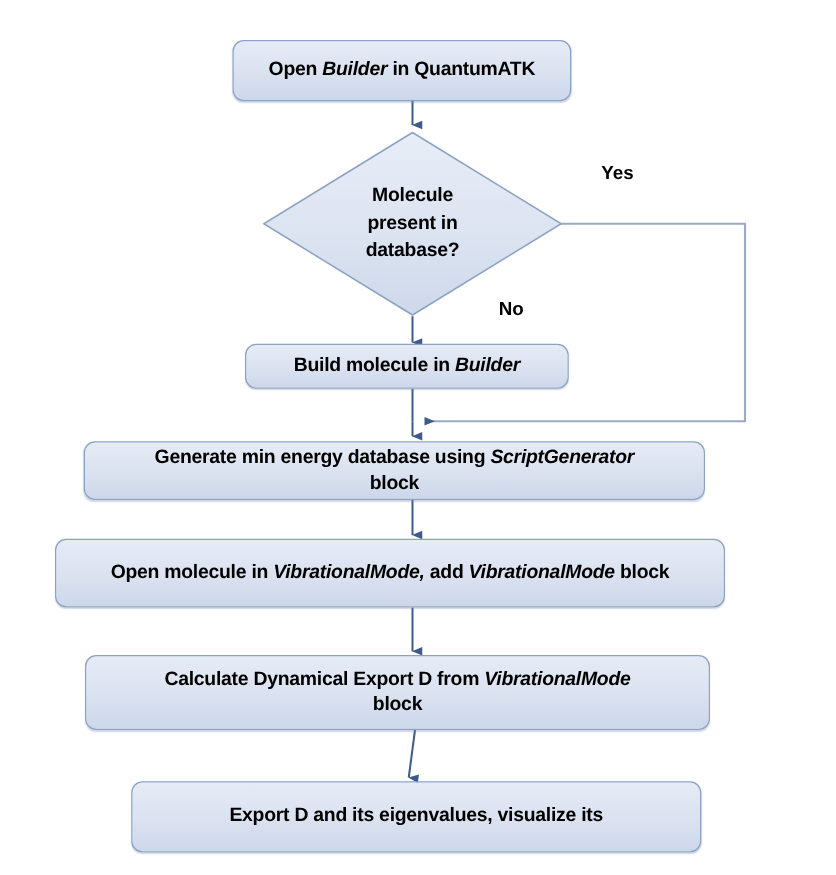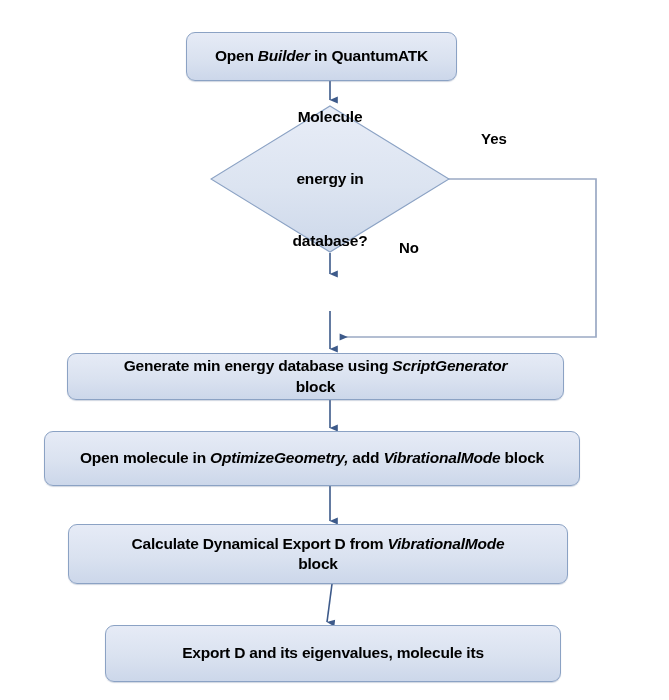--- a/index.html
+++ b/index.html
@@ -74,21 +74,20 @@
     flex-direction: column;
     align-items: center;
     justify-content: center;
     text-align: center;
     font-weight: bold;
     font-size: 15.5px;
     line-height: 1.42;
     letter-spacing: -0.2px;
     color: #000;
     pointer-events: none;
-    gap: 40px;
   }
   
   .branch-label {
     position: absolute;
     z-index: 3;
     font-weight: bold;
     font-size: 15px;
     color: #000;
     white-space: nowrap;
   }
@@ -135,38 +134,41 @@
         <linearGradient id="dgrad" x1="0" y1="0" x2="0" y2="1">
           <stop offset="0%" stop-color="#e8edf7"></stop>
           <stop offset="55%" stop-color="#dce4f1"></stop>
           <stop offset="100%" stop-color="#cdd8ea"></stop>
         </linearGradient>
       </defs>
       <polygon points="120,1 239,74 120,147 1,74" fill="url(#dgrad)" stroke="#8ba2c4" stroke-width="1.2"></polygon>
     </svg>
     <div class="dlabel">
       <span>Molecule</span>
-      <span>energy in</span>
+      <span>present in</span>
       <span>database?</span>
     </div>
   </div>
 
   <div class="branch-label" style="left:481px; top:130px;">Yes</div>
   <div class="branch-label" style="left:399px; top:239px;">No</div>
 
+  <div class="node" style="left:196px; top:275px; width:259px; height:36px;">
+    <span class="txt"><span>Build molecule in </span><i>Builder</i><span></span></span>
+  </div>
 
   <div class="node" style="left:67px; top:353px; width:497px; height:47px;">
     <span class="txt"><span>Generate min energy database using </span><i>ScriptGenerator</i><span></span><br><span>block</span></span>
   </div>
 
   <div class="node" style="left:44px; top:431px; width:536px; height:55px;">
-    <span class="txt"><span>Open molecule in </span><i>OptimizeGeometry,</i><span> add </span><i>VibrationalMode</i><span> block</span></span>
+    <span class="txt"><span>Open molecule in </span><i>VibrationalMode,</i><span> add </span><i>VibrationalMode</i><span> block</span></span>
   </div>
 
   <div class="node" style="left:68px; top:524px; width:500px; height:60px;">
     <span class="txt"><span>Calculate Dynamical Export D from </span><i>VibrationalMode</i><span></span><br><span>block</span></span>
   </div>
 
   <div class="node" style="left:105px; top:625px; width:456px; height:57px;">
-    <span class="txt"><span>Export D and its eigenvalues, molecule its</span><br></span>
+    <span class="txt"><span>Export D and its eigenvalues, visualize its</span><br></span>
   </div>
 
 </div>
 
 </body></html>

